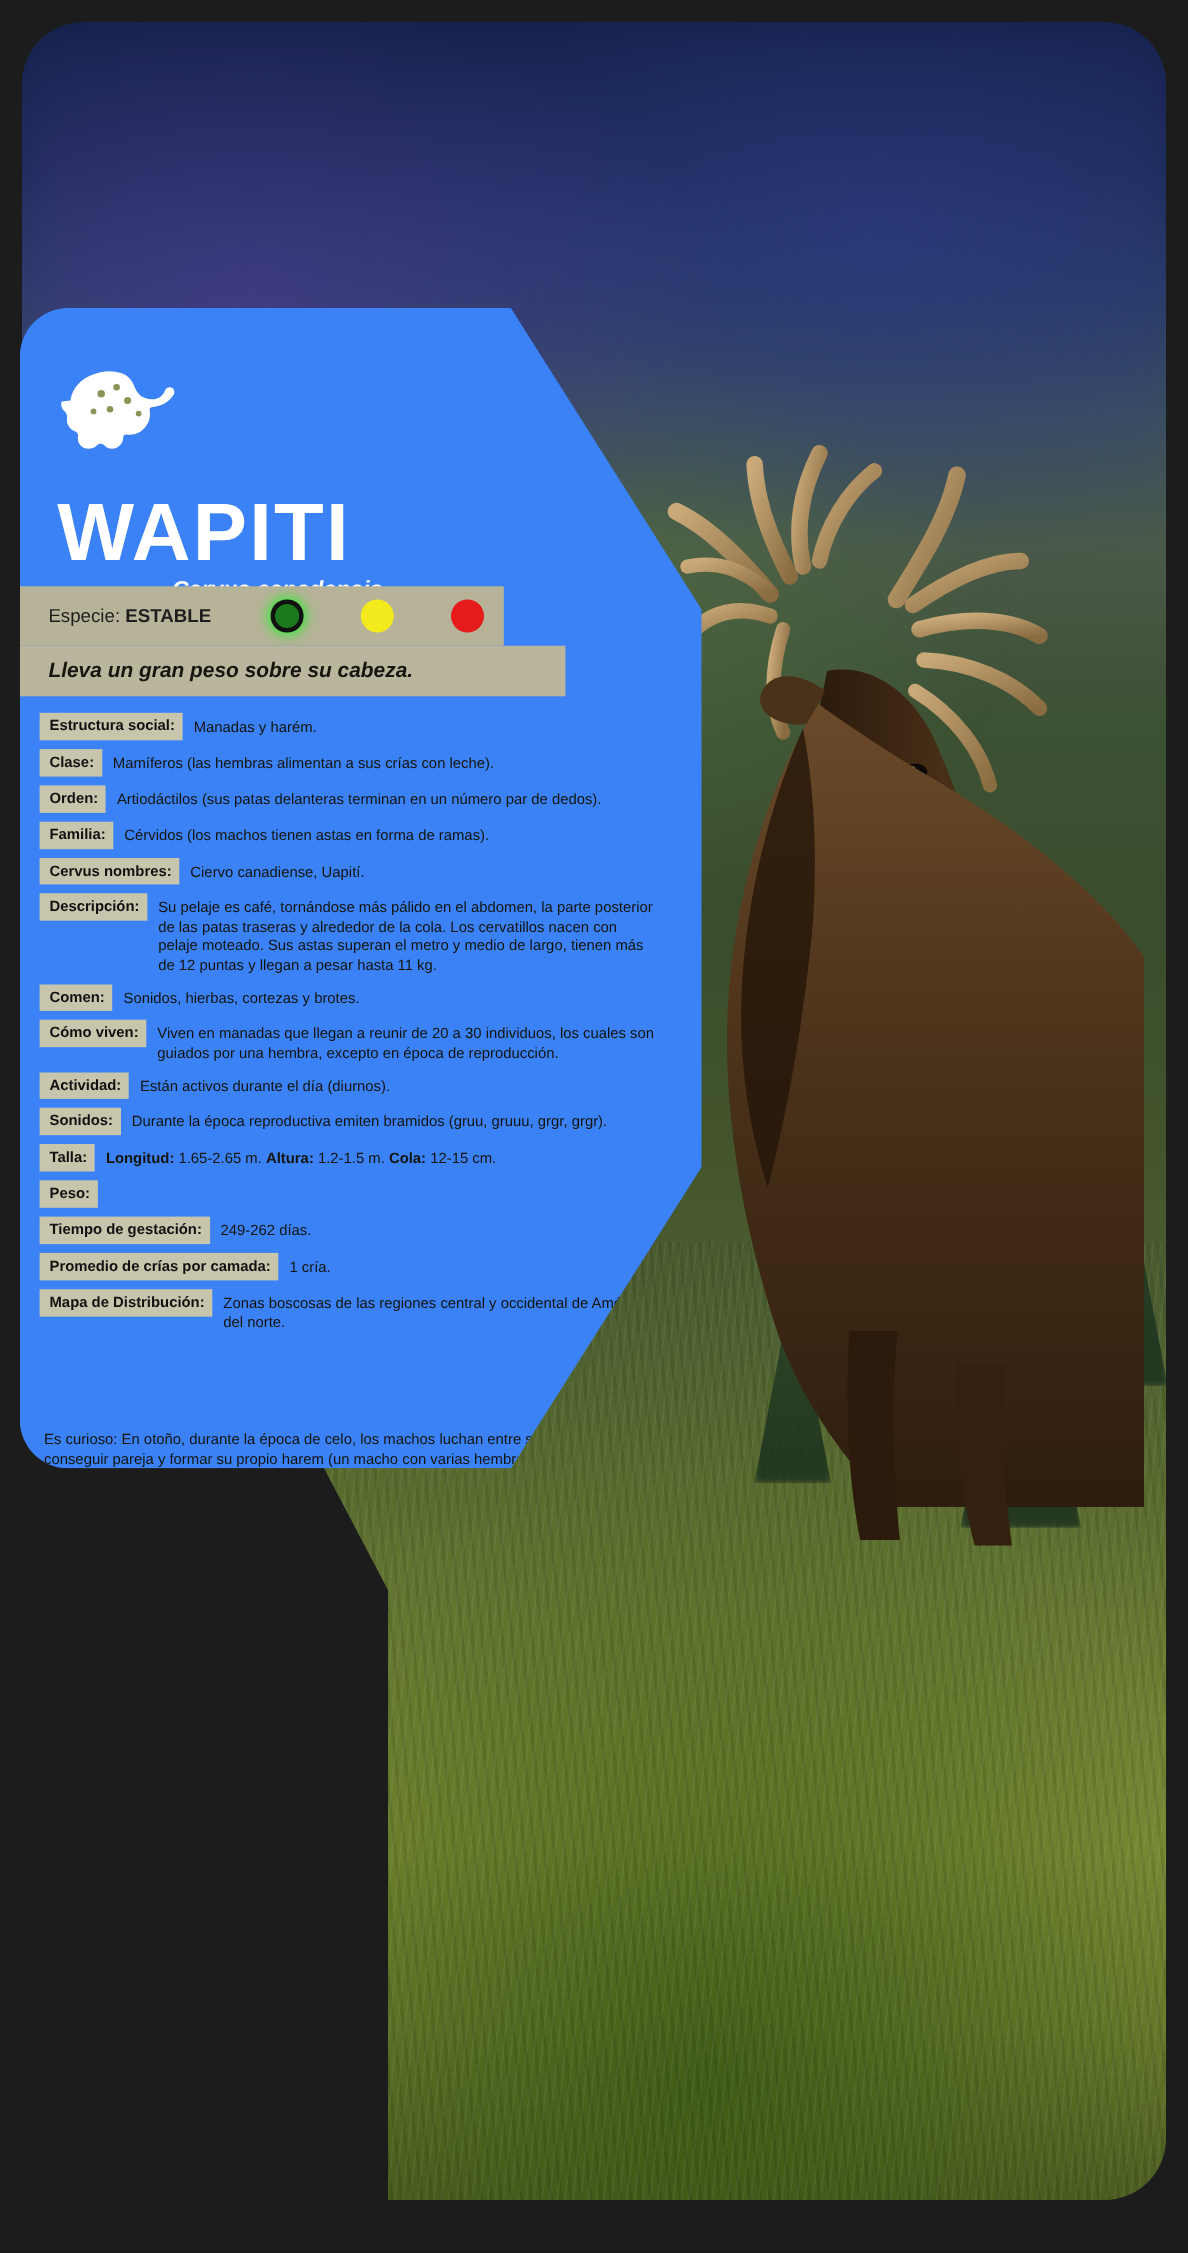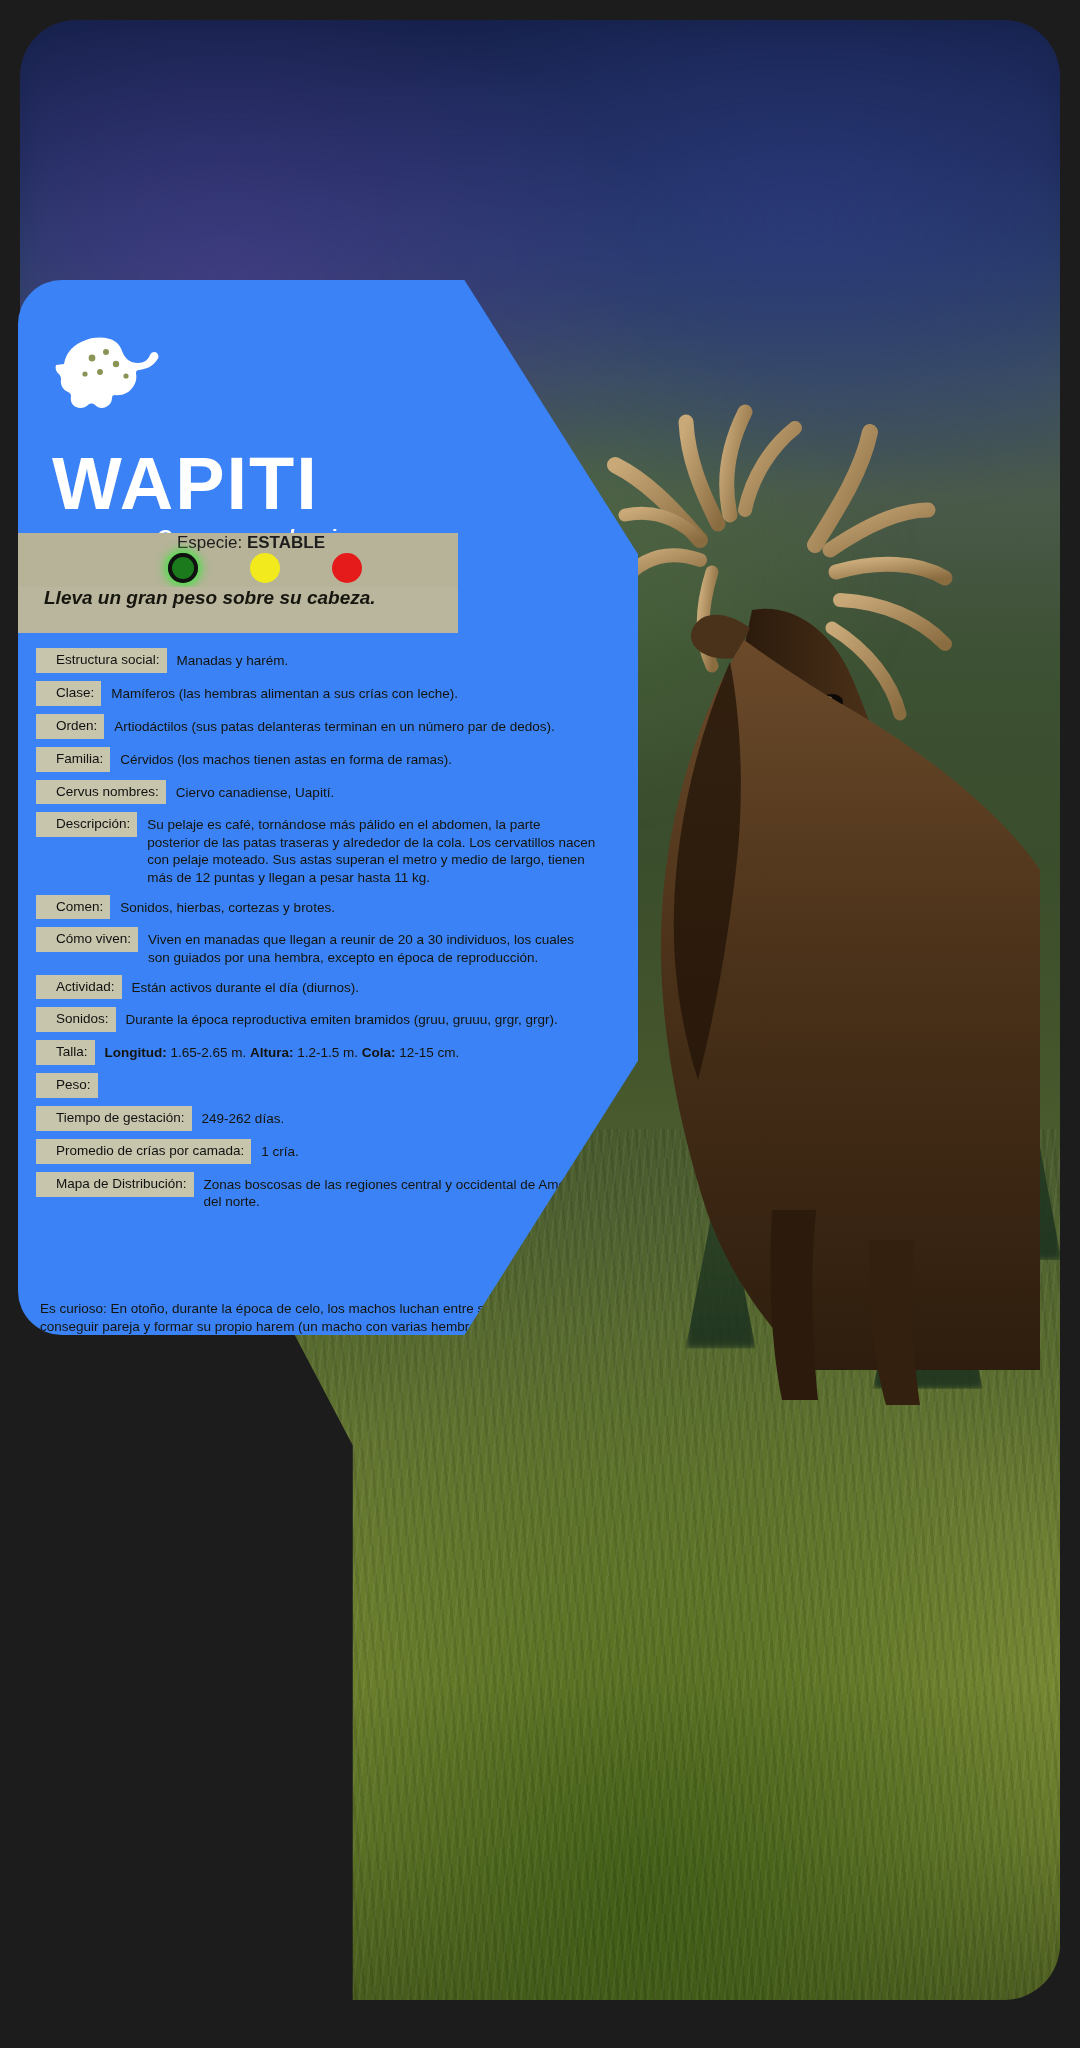--- a/index.html
+++ b/index.html
@@ -94,49 +94,49 @@
   .subtitle {
     margin-top: 6px;
     font-size: 21px; font-style: italic; font-weight: bold;
     color: #ffffff; text-align: center; width: 400px;
   }
 
   
   .status-strip {
     position: absolute; left: 0; top: 253px; width: 440px; height: 54px;
     background: #b6b398;
-    display: flex; align-items: center; flex-direction: column;
+    display: flex; align-items: center;
   }
   .status-label {
     margin-left: 26px; font-size: 17px; color: #1d1d1d;
   }
   .status-label b { font-weight: bold; }
   .lights { display: flex; align-items: center; gap: 52px; margin-left: 54px; }
   .light { width: 30px; height: 30px; border-radius: 50%; }
   .light.green { background: #1b7a1b; box-shadow: 0 0 0 4px #111 inset, 0 0 10px 3px rgba(60,230,60,.95); }
   .light.yellow { background: #f2ea1d; }
   .light.red { background: #e51b1b; }
 
   
   .tagline-strip {
-    position: absolute; left: 0; top: 307px; width: 440px; height: 46px;
-    background: #b9b69d; display: flex; align-items: flex-start;
+    position: absolute; left: 0; top: 307px; width: 496px; height: 46px;
+    background: #b9b69d; display: flex; align-items: center;
   }
   .tagline {
     margin-left: 26px; font-size: 19px; font-weight: bold; font-style: italic;
     color: #16160f;
   }
 
   
   .facts { position: absolute; left: 18px; top: 368px; width: 560px; }
   .fact-row { display: flex; align-items: flex-start; margin-bottom: 8px; }
   .fact-key {
     background: #c7c5ac; color: #111;
-    font-size: 13.5px; font-weight: normal;
-    padding: 4px 7px 4px 20px;
+    font-size: 13.5px; font-weight: bold;
+    padding: 4px 7px 4px 9px;
     line-height: 1.25;
     white-space: nowrap;
     min-width: 0;
   }
   .fact-val {
     font-size: 13.5px; color: #14140d; line-height: 1.3;
     padding: 4px 0 0 10px;
     flex: 1;
   }
   .fact-val b { font-weight: bold; }

